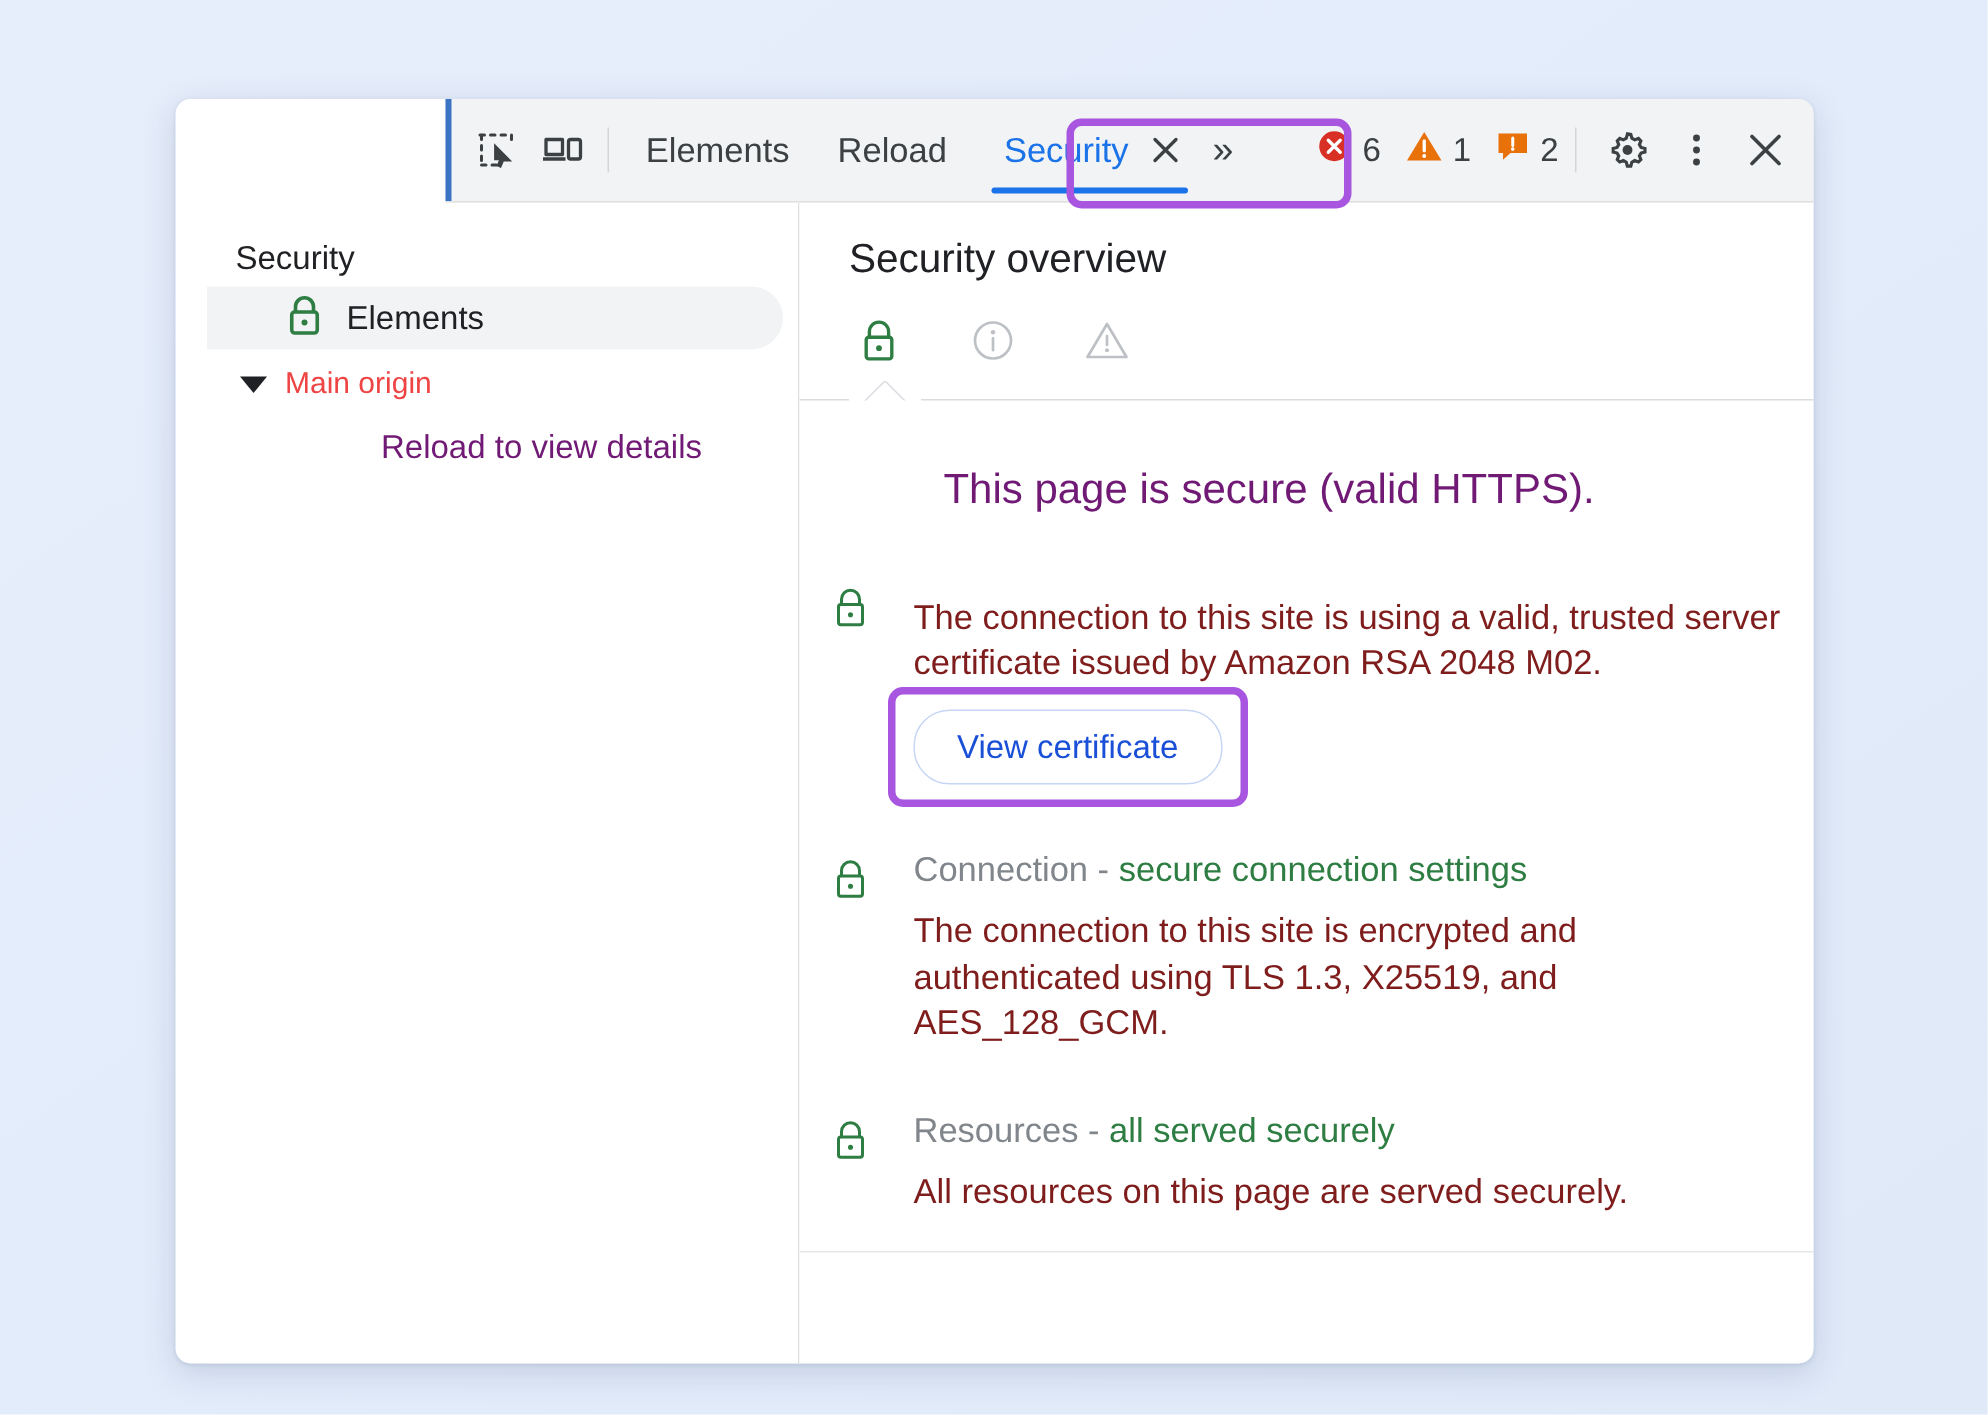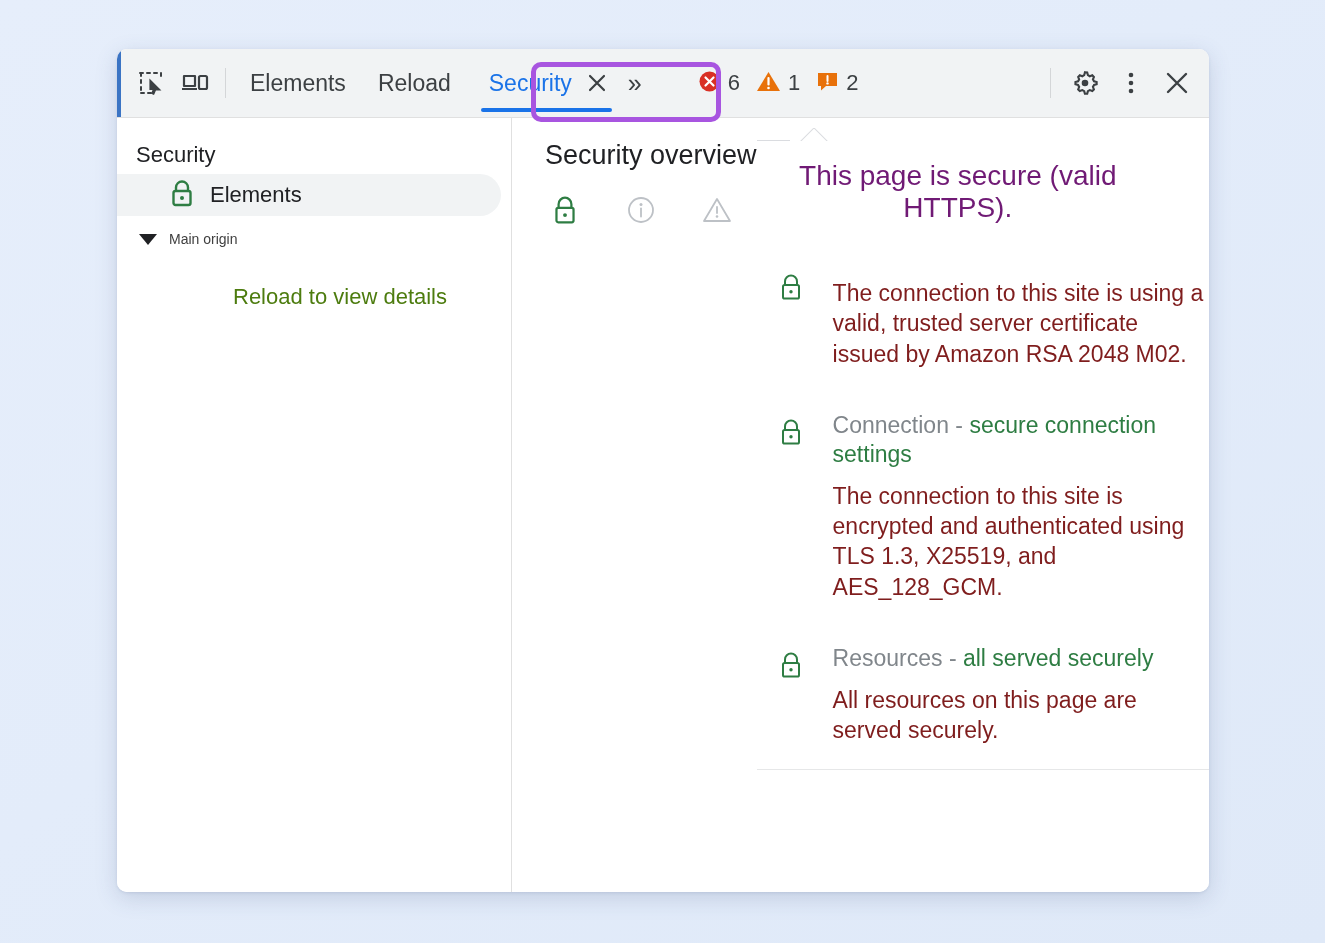--- a/index.html
+++ b/index.html
@@ -12,29 +12,30 @@
     overflow: hidden;
     background: linear-gradient(145deg, #e6eefb 0%, #e3ecfa 45%, #dfe9f8 100%);
     font-family: "Liberation Sans", sans-serif;
     -webkit-font-smoothing: antialiased;
   }
 
   
   #devtools-window {
     position: absolute;
     left: 117px;
-    top: 49px;
+    top: 66px;
     width: 1092px;
     height: 843px;
     background: #ffffff;
     border-radius: 10px;
     box-shadow: 0 6px 22px rgba(60, 80, 120, 0.18), 0 1px 3px rgba(60,80,120,0.12);
     overflow: hidden;
     display: flex;
     flex-direction: column;
+    align-items: flex-end;
   }
 
   
   #toolbar {
     position: relative;
     height: 69px;
     min-height: 69px;
     background: #f1f3f4;
     border-bottom: 1px solid #e0e0e0;
     display: flex;
@@ -194,43 +195,43 @@
   #sidebar-overview .tree-label {
     font-size: 22px;
     color: #202124;
   }
   #sidebar-main-origin {
     padding-left: 22px;
     gap: 12px;
     margin-top: 2px;
   }
   #sidebar-main-origin .tree-label {
-    font-size: 14px;
-    color: #404040;
+    font-size: 20px;
+    color: #ef4444;
   }
   .caret-down {
     width: 0;
     height: 0;
     border-left: 9px solid transparent;
     border-right: 9px solid transparent;
     border-top: 11px solid #202124;
   }
   #sidebar-reload-note {
     font-size: 22px;
-    color: #4d7c0f;
+    color: #701a75;
     padding-left: 116px;
     line-height: 42px;
-    margin-top: 16px;
   }
 
   
   #main {
     flex: 1;
     min-width: 0;
     display: flex;
+    flex-direction: column;
     background: #ffffff;
   }
   #main-header {
     padding: 22px 0 0 33px;
     position: relative;
   }
   #main-title {
     font-size: 27px;
     color: #202124;
     font-weight: 400;
@@ -536,20 +537,24 @@
         <div class="sec-section">
           <div class="sec-lock">
             <svg width="28" height="30" viewBox="0 0 26 30">
               <path d="M7 13 V9.5 a6 6 0 0 1 12 0 V13" fill="none" stroke="#2e7d43" stroke-width="2"></path>
               <rect x="5" y="13" width="16" height="13.5" rx="1.6" fill="none" stroke="#2e7d43" stroke-width="2"></rect>
               <circle cx="13" cy="19.8" r="1.7" fill="#2e7d43"></circle>
             </svg>
           </div>
           <div class="sec-body">
             <div class="sec-desc">The connection to this site is using a valid, trusted server certificate issued by Amazon RSA 2048 M02.</div>
+            <div id="view-cert-wrap">
+              <button id="view-certificate-button">View certificate</button>
+              <div id="view-cert-highlight"></div>
+            </div>
           </div>
         </div>
 
         <div class="sec-section">
           <div class="sec-lock">
             <svg width="28" height="30" viewBox="0 0 26 30">
               <path d="M7 13 V9.5 a6 6 0 0 1 12 0 V13" fill="none" stroke="#2e7d43" stroke-width="2"></path>
               <rect x="5" y="13" width="16" height="13.5" rx="1.6" fill="none" stroke="#2e7d43" stroke-width="2"></rect>
               <circle cx="13" cy="19.8" r="1.7" fill="#2e7d43"></circle>
             </svg>

